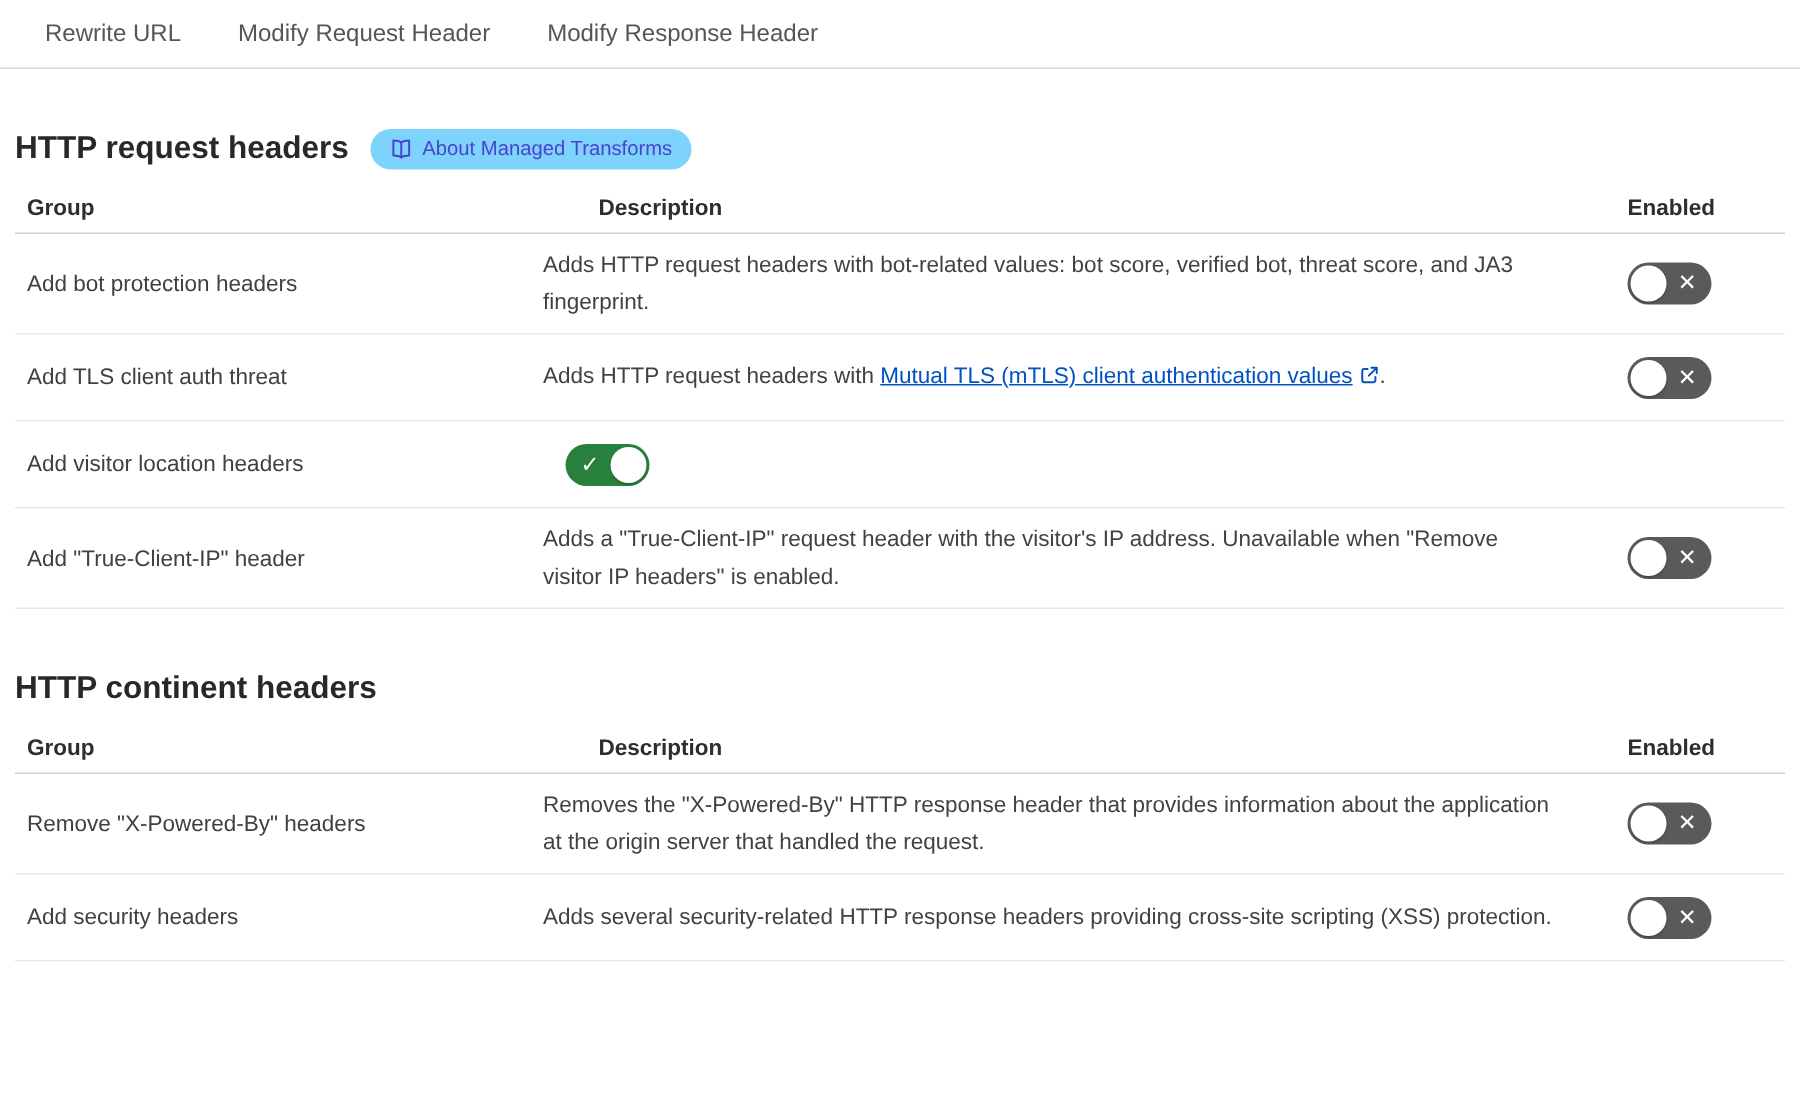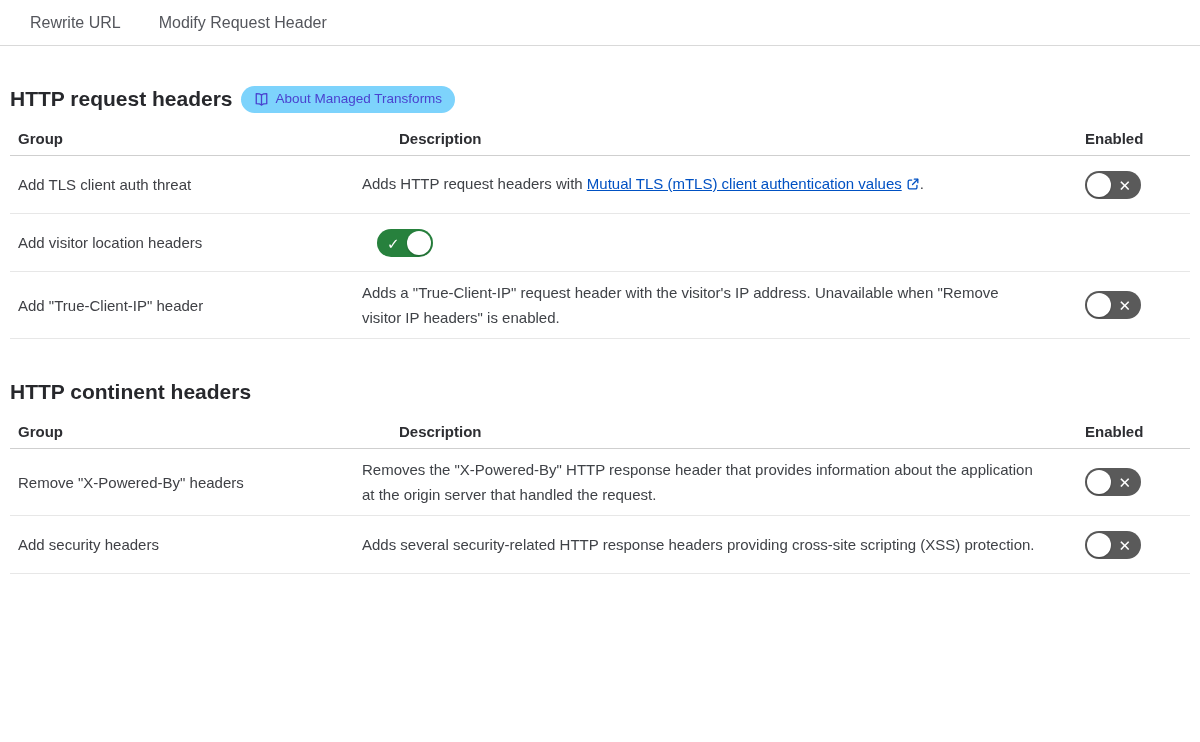--- a/index.html
+++ b/index.html
@@ -24,21 +24,21 @@
     cursor:pointer;position:relative;white-space:nowrap;
   }
   .tab.active{color:#2b2d33;font-weight:700;}
   .tab.active::after{
     content:"";position:absolute;left:0;right:0;bottom:-1px;height:3px;
     background:#0051c3;border-radius:2px;
   }
   
   .content{padding:0 10px;}
   .section{margin-top:40px;}
-  .section-header{display:flex;align-items:center;gap:8px;margin-bottom:10px;height:26px;}
+  .section-header{display:flex;align-items:center;gap:14px;margin-bottom:10px;height:26px;}
   .section-title{font-size:21px;font-weight:700;color:#27282c;margin:0;}
   .badge{
     display:inline-flex;align-items:center;gap:7px;
     background:#7dd3fc;color:#4a42cf;
     font-size:13.5px;line-height:1;
     padding:6px 13px;border-radius:15px;cursor:pointer;white-space:nowrap;
   }
   .badge svg{display:block;}
   
   .table{width:100%;}
@@ -82,20 +82,21 @@
   .toggle.on .knob{right:2px;}
   .toggle.on .mark{left:10px;}
   .toggle.on .mark::before{content:"\2713";font-weight:700;}
 </style>
 </head>
 <body>
 
 <nav class="tabbar">
   <div class="tab">Rewrite URL</div>
   <div class="tab">Modify Request Header</div>
+  <div class="tab">Modify Response Header</div>
 </nav>
 
 <div class="content">
 
   <section class="section">
     <div class="section-header">
       <h2 class="section-title">HTTP request headers</h2>
       <span class="badge">
         <span>
           <svg width="15" height="15" viewBox="0 0 16 16" fill="none" stroke="#4a42cf" stroke-width="1.4" stroke-linecap="round" stroke-linejoin="round">
@@ -107,20 +108,32 @@
       </span>
     </div>
 
     <div class="table">
       <div class="thead">
         <div class="col-group">Group</div>
         <div class="col-desc">Description</div>
         <div class="col-enabled">Enabled</div>
       </div>
 
+      <div class="row">
+        <div class="cell-group">Add bot protection headers</div>
+        <div class="cell-desc">
+            <span class="desc-inner">Adds HTTP request headers with bot-related values: bot score, verified bot, threat score, and JA3 fingerprint.</span>
+          </div>
+        <div class="cell-toggle">
+          <div class="toggle off">
+            <span class="knob"></span>
+            <span class="mark"></span>
+          </div>
+        </div>
+      </div>
 
       <div class="row">
         <div class="cell-group">Add TLS client auth threat</div>
         <div class="cell-desc">
           <span class="desc-inner">
             <span>Adds HTTP request headers with </span><a class="desc-link">Mutual TLS (mTLS) client authentication values</a><span class="ext-icon"><svg width="14" height="14" viewBox="0 0 16 16" fill="none" stroke="#0051c3" stroke-width="1.5" stroke-linecap="round" stroke-linejoin="round">
                   <path d="M6.5 3.5H4A1.5 1.5 0 0 0 2.5 5v7A1.5 1.5 0 0 0 4 13.5h7A1.5 1.5 0 0 0 12.5 12V9.5"></path>
                   <path d="M9.5 2.5h4v4"></path>
                   <path d="M13.2 2.8 7.5 8.5"></path>
                 </svg></span><span>.</span>

